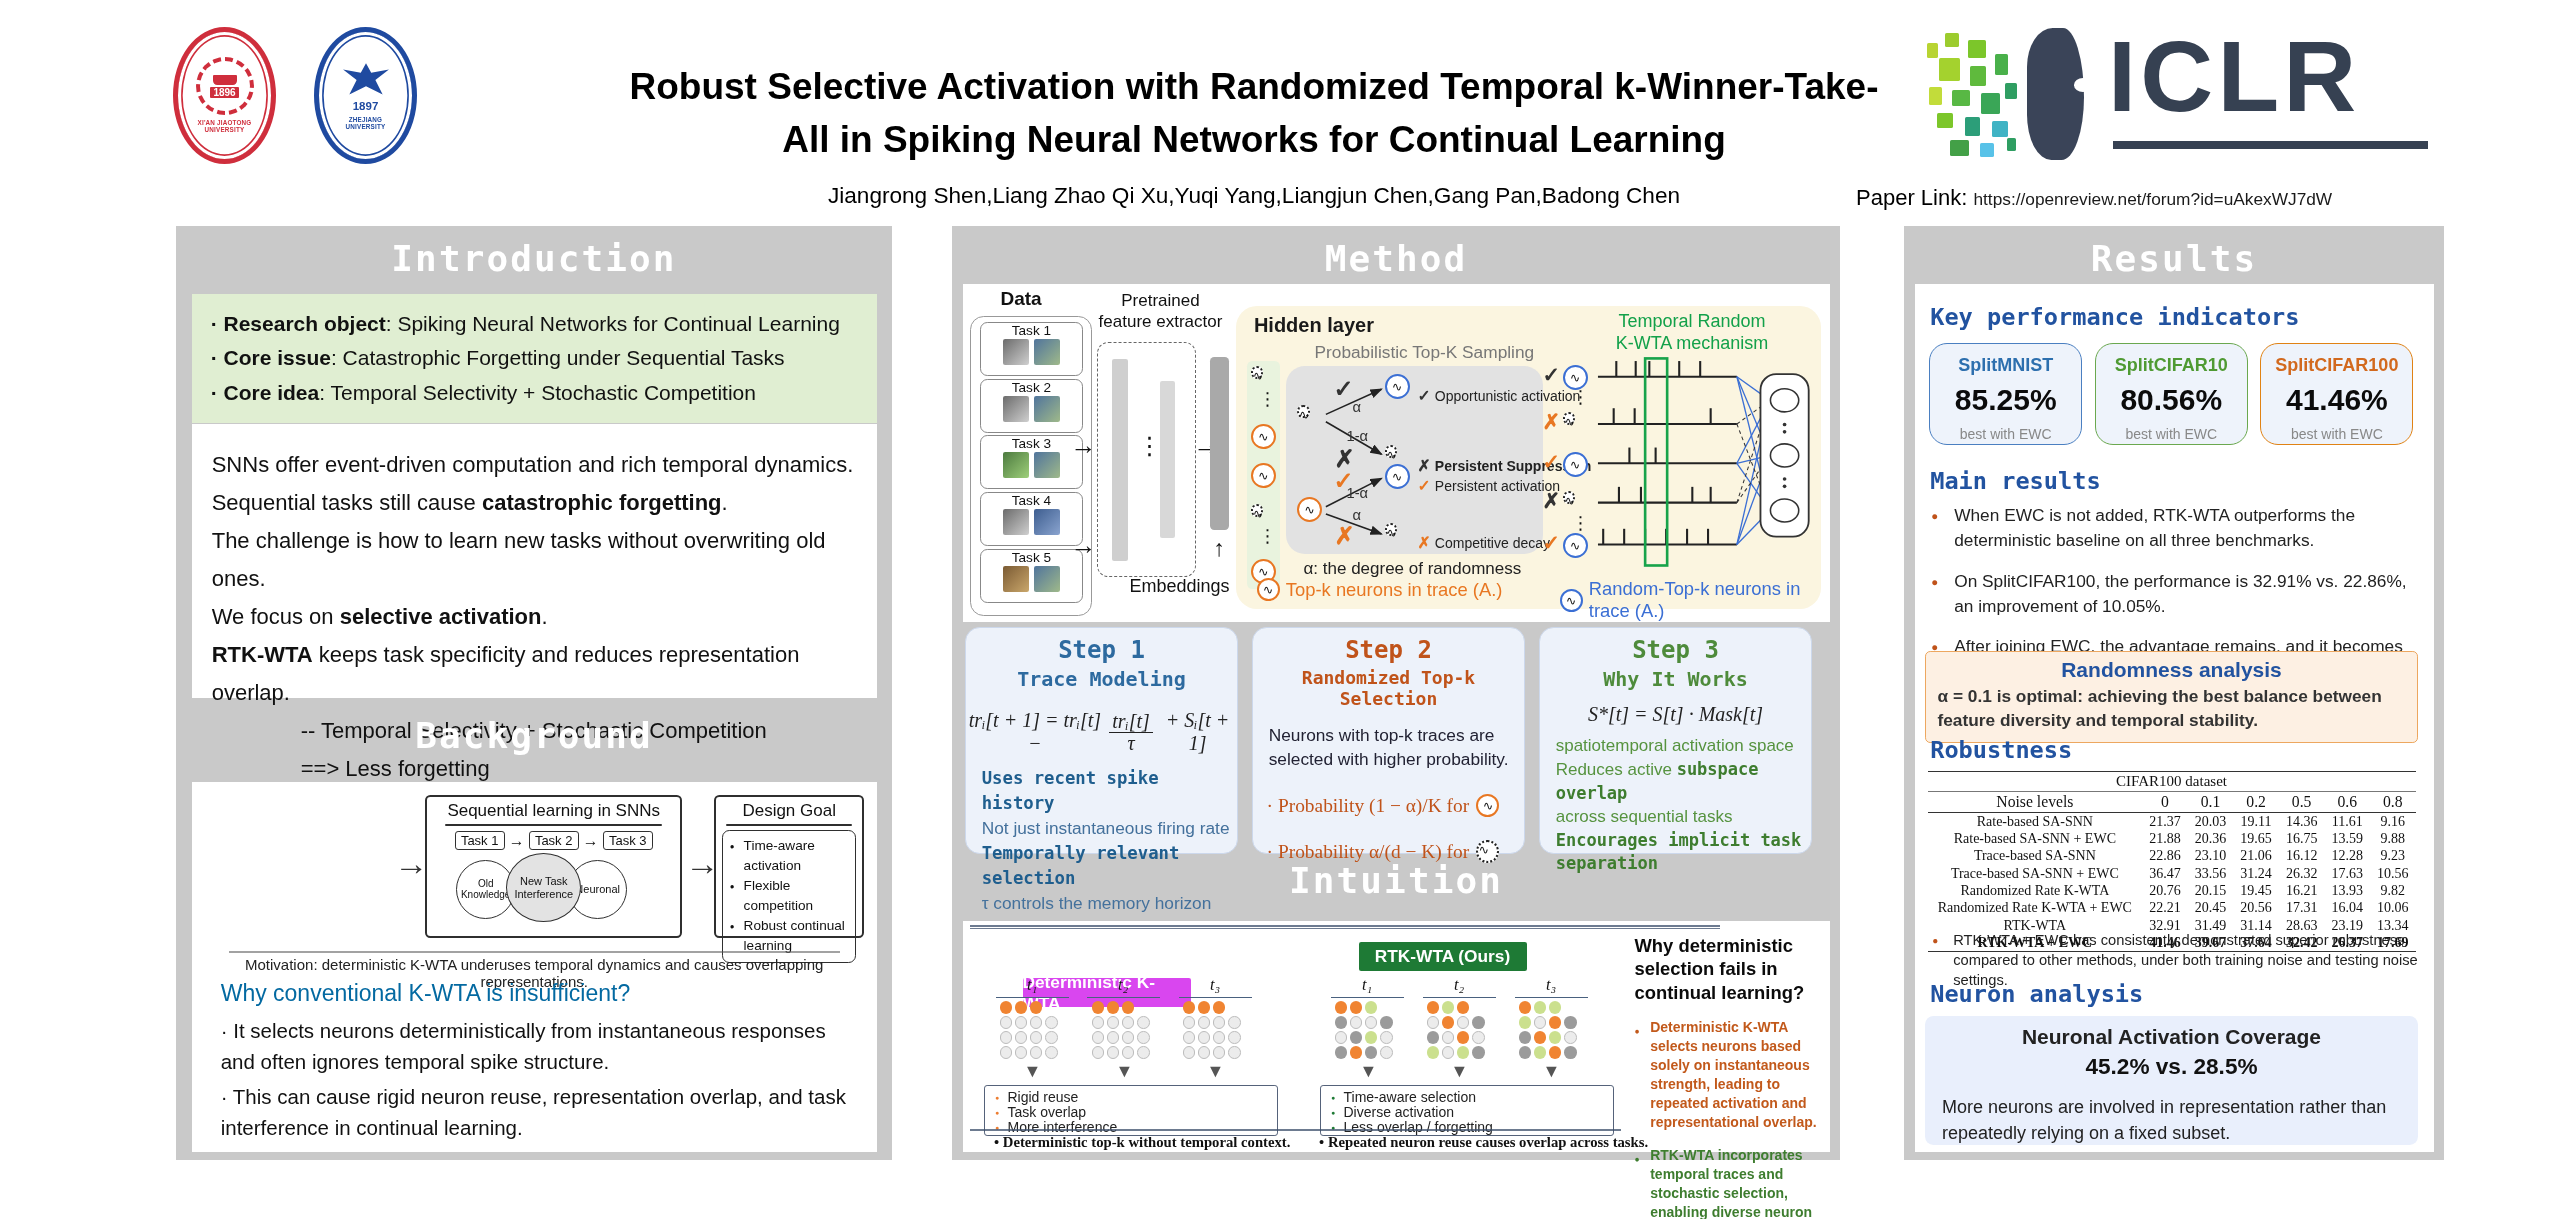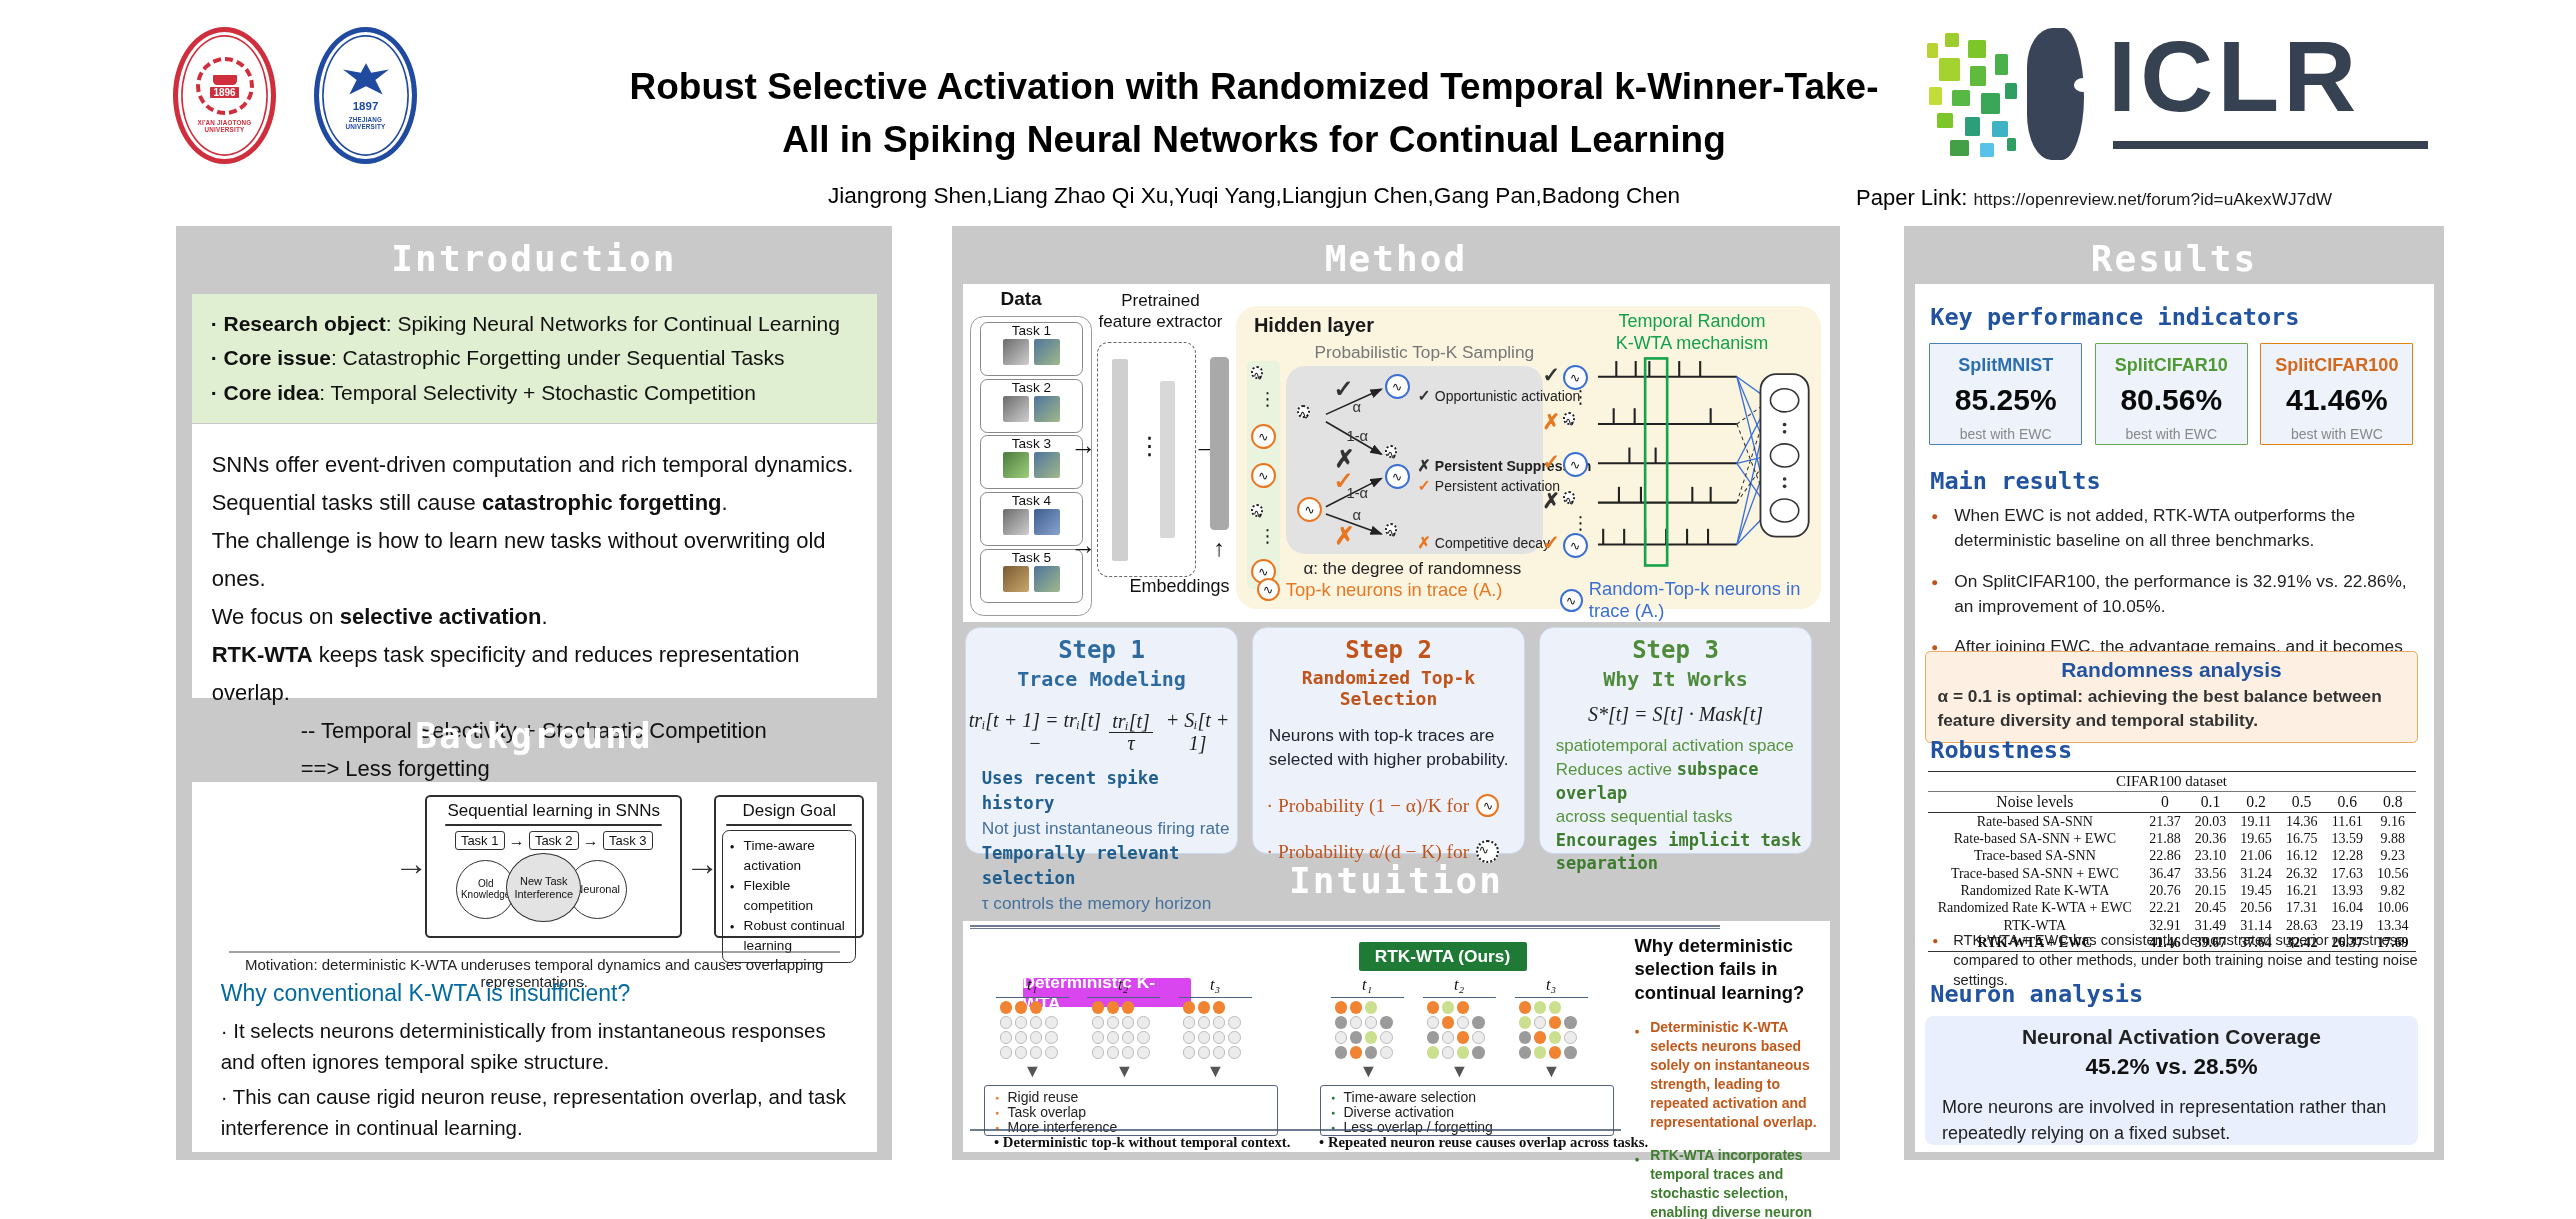--- a/index.html
+++ b/index.html
@@ -142,21 +142,21 @@
   .why-p:before{content:"●";position:absolute;left:0;top:4.2px;font-size:8.4px;}
   .why-p.po{color:#c2591b;} .why-p.po:before{color:#c2591b;}
   .why-p.pg{color:#3e7d2f;} .why-p.pg:before{color:#3e7d2f;}
   .foot{position:absolute;left:31.5px;top:213px;font-family:"Liberation Serif",serif;font-size:14.7px;color:#111;}
   .foot span{margin-right:25px;font-weight:bold;}
 
   
   .rbox{left:10.5px;top:58px;width:519px;height:868px;}
   .r-h{position:absolute;left:15.7px;font-family:"DejaVu Sans Mono",monospace;font-weight:bold;font-size:23.6px;color:#2253a0;}
   .kpirow{position:absolute;left:14.7px;top:59px;display:flex;gap:12.6px;}
-  .kpi{width:153px;height:102px;background:#eef3fb;border-radius:1px;box-sizing:border-box;text-align:center;padding-top:10.5px;}
+  .kpi{width:153px;height:102px;background:#eef3fb;border-radius:18px;box-sizing:border-box;text-align:center;padding-top:10.5px;}
   .kpi .nm{font-size:18px;font-weight:bold;}
   .kpi .val{font-size:30px;font-weight:bold;color:#0b0b0b;margin-top:7.3px;}
   .kpi .nt{font-size:14px;color:#888;margin-top:9.4px;}
   .kpi.kb{border:1.6px solid #4a7fc1;} .kpi.kb .nm{color:#2d6fae;}
   .kpi.kg{border:1.6px solid #6aa84f;} .kpi.kg .nm{color:#4f9a33;}
   .kpi.ko{border:1.6px solid #e08214;} .kpi.ko .nm{color:#d2691e;}
   .rbul{position:absolute;left:15.7px;width:483px;}
   .rbul .li{position:relative;padding-left:24px;font-size:17.3px;line-height:25px;margin-bottom:15.7px;color:#222;}
   .rbul .li:before{content:"●";position:absolute;left:1px;top:1px;color:#c0531a;font-size:11.5px;}
   .randbox{position:absolute;left:10.5px;top:367px;width:493px;box-sizing:border-box;background:#fdf0e3;border:1px solid #eda75f;border-radius:5.2px;padding:6.3px 11.5px 9.4px;}

